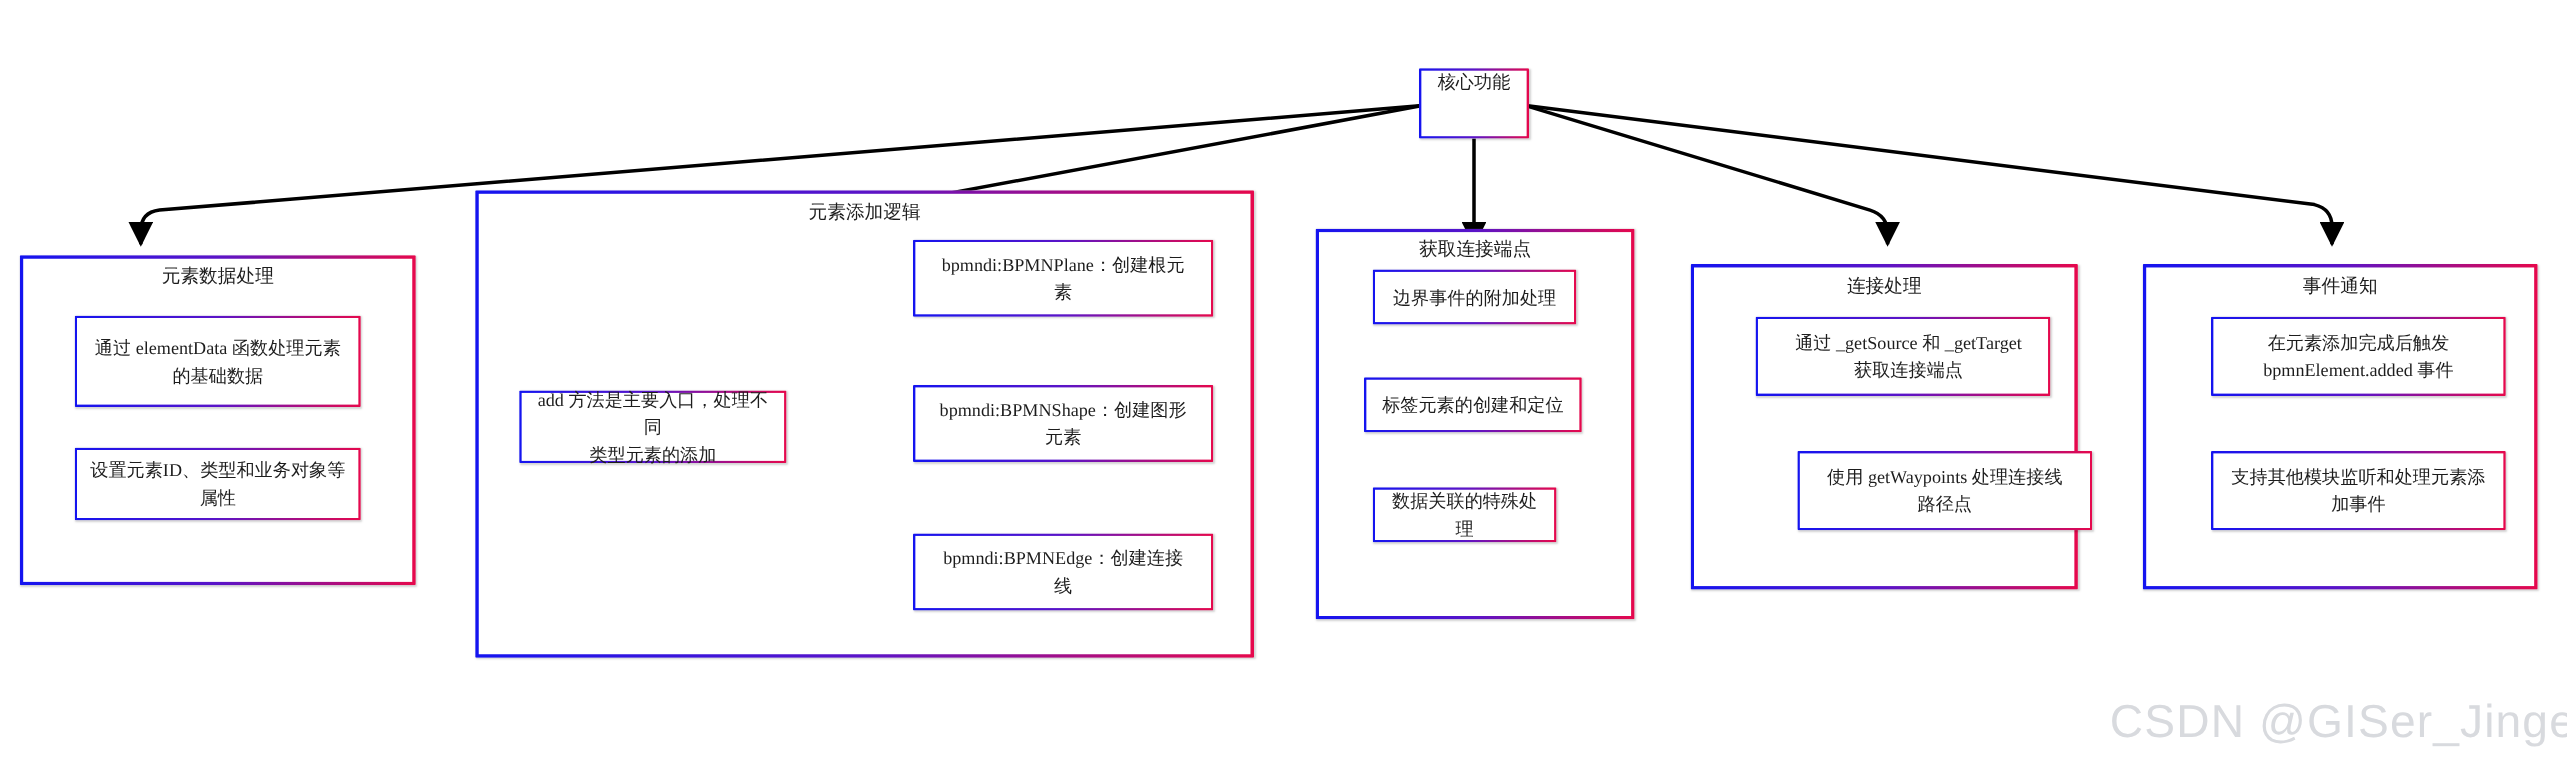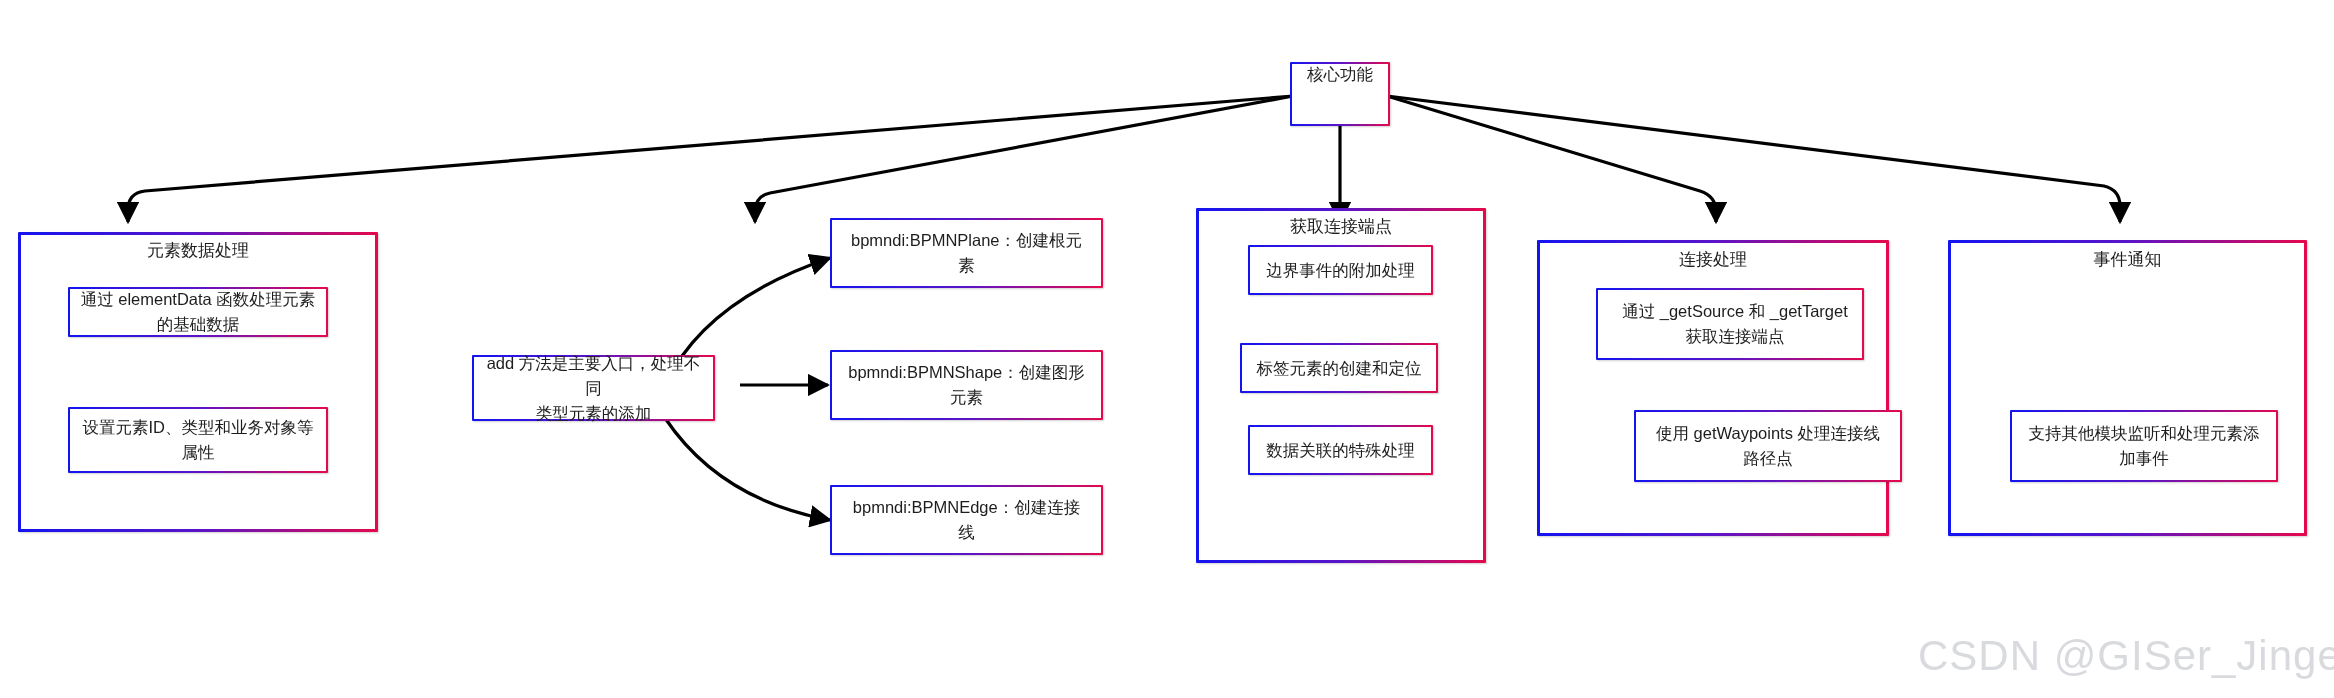--- a/index.html
+++ b/index.html
@@ -29,20 +29,21 @@
     line-height:20px;
     white-space:nowrap;
   }
   .leaf{
     display:flex;align-items:center;justify-content:center;
     text-align:center;
     color:#1d1d1d;
     font-size:16.5px;
     line-height:25px;
     padding:4px 10px;
+    font-family:Liberation Serif, serif;
   }
   .leaf span{display:block;}
   .root{
     display:flex;align-items:flex-start;justify-content:center;
     font-size:16.5px;color:#1d1d1d;
   }
   svg.edges{position:absolute;left:0;top:0;width:2334px;height:698px;pointer-events:none;}
   .watermark{
     position:absolute;
     color:#d8dade;
@@ -82,33 +83,36 @@
     </g>
   </svg>
 
   <div class="gbox root" style="left:1290px;top:62px;width:100px;height:64px;">
     <span>核心功能</span>
   </div>
 
   <div class="gbox group" style="left:18px;top:232px;width:360px;height:300px;">
     <div class="group-title" style="top:6px;">元素数据处理</div>
   </div>
-  <div class="gbox leaf" style="left:68px;top:287px;width:260px;height:50px;">
+  <div class="gbox leaf" style="left:68px;top:287px;width:260px;height:83px;">
     <span>
       <span>通过 elementData 函数处理元素</span>
       <span>的基础数据</span>
     </span>
   </div>
   <div class="gbox leaf" style="left:68px;top:407px;width:260px;height:66px;">
     <span>
       <span>设置元素ID、类型和业务对象等</span>
       <span>属性</span>
     </span>
   </div>
 
+  <div class="gbox group" style="left:432px;top:173px;width:708px;height:425px;">
+    <div class="group-title" style="top:7px;">元素添加逻辑</div>
+  </div>
   <div class="gbox leaf" style="left:472px;top:355px;width:243px;height:66px;justify-content:center;">
     <span>
       <span>add 方法是主要入口，处理不同</span>
       <span>类型元素的添加</span>
     </span>
   </div>
   <div class="gbox leaf" style="left:830px;top:218px;width:273px;height:70px;">
     <span>
       <span>bpmndi:BPMNPlane：创建根元</span>
       <span>素</span>
@@ -129,21 +133,21 @@
 
   <div class="gbox group" style="left:1196px;top:208px;width:290px;height:355px;">
     <div class="group-title" style="top:6px;">获取连接端点</div>
   </div>
   <div class="gbox leaf" style="left:1248px;top:245px;width:185px;height:50px;justify-content:center;">
     <span>边界事件的附加处理</span>
   </div>
   <div class="gbox leaf" style="left:1240px;top:343px;width:198px;height:50px;">
     <span>标签元素的创建和定位</span>
   </div>
-  <div class="gbox leaf" style="left:1248px;top:425px;width:185px;height:50px;">
+  <div class="gbox leaf" style="left:1248px;top:443px;width:167px;height:50px;">
     <span>数据关联的特殊处理</span>
   </div>
 
   <div class="gbox group" style="left:1537px;top:240px;width:352px;height:296px;">
     <div class="group-title" style="top:7px;">连接处理</div>
   </div>
   <div class="gbox leaf" style="left:1596px;top:288px;width:268px;height:72px;padding-left:20px;">
     <span>
       <span>通过 _getSource 和 _getTarget</span>
       <span>获取连接端点</span>
@@ -152,20 +156,26 @@
   <div class="gbox leaf" style="left:1596px;top:410px;width:268px;height:72px;margin-left:38px;">
     <span>
       <span>使用 getWaypoints 处理连接线</span>
       <span>路径点</span>
     </span>
   </div>
 
   <div class="gbox group" style="left:1948px;top:240px;width:359px;height:296px;">
     <div class="group-title" style="top:7px;">事件通知</div>
   </div>
+  <div class="gbox leaf" style="left:2010px;top:288px;width:268px;height:72px;">
+    <span>
+      <span>在元素添加完成后触发</span>
+      <span>bpmnElement.added 事件</span>
+    </span>
+  </div>
   <div class="gbox leaf" style="left:2010px;top:410px;width:268px;height:72px;">
     <span>
       <span>支持其他模块监听和处理元素添</span>
       <span>加事件</span>
     </span>
   </div>
 
   <div class="watermark" style="left:1918px;top:632px;">CSDN @GISer_Jinger</div>
 
 </div>

